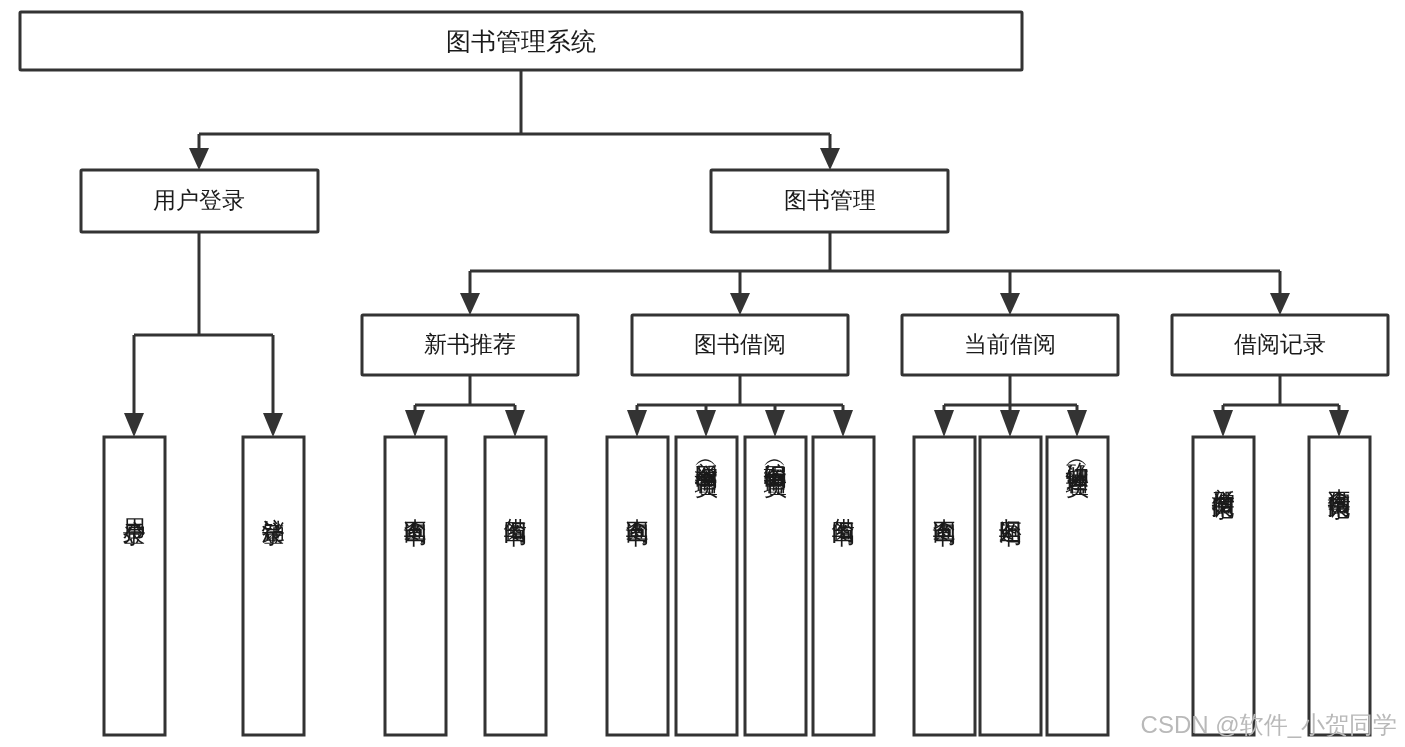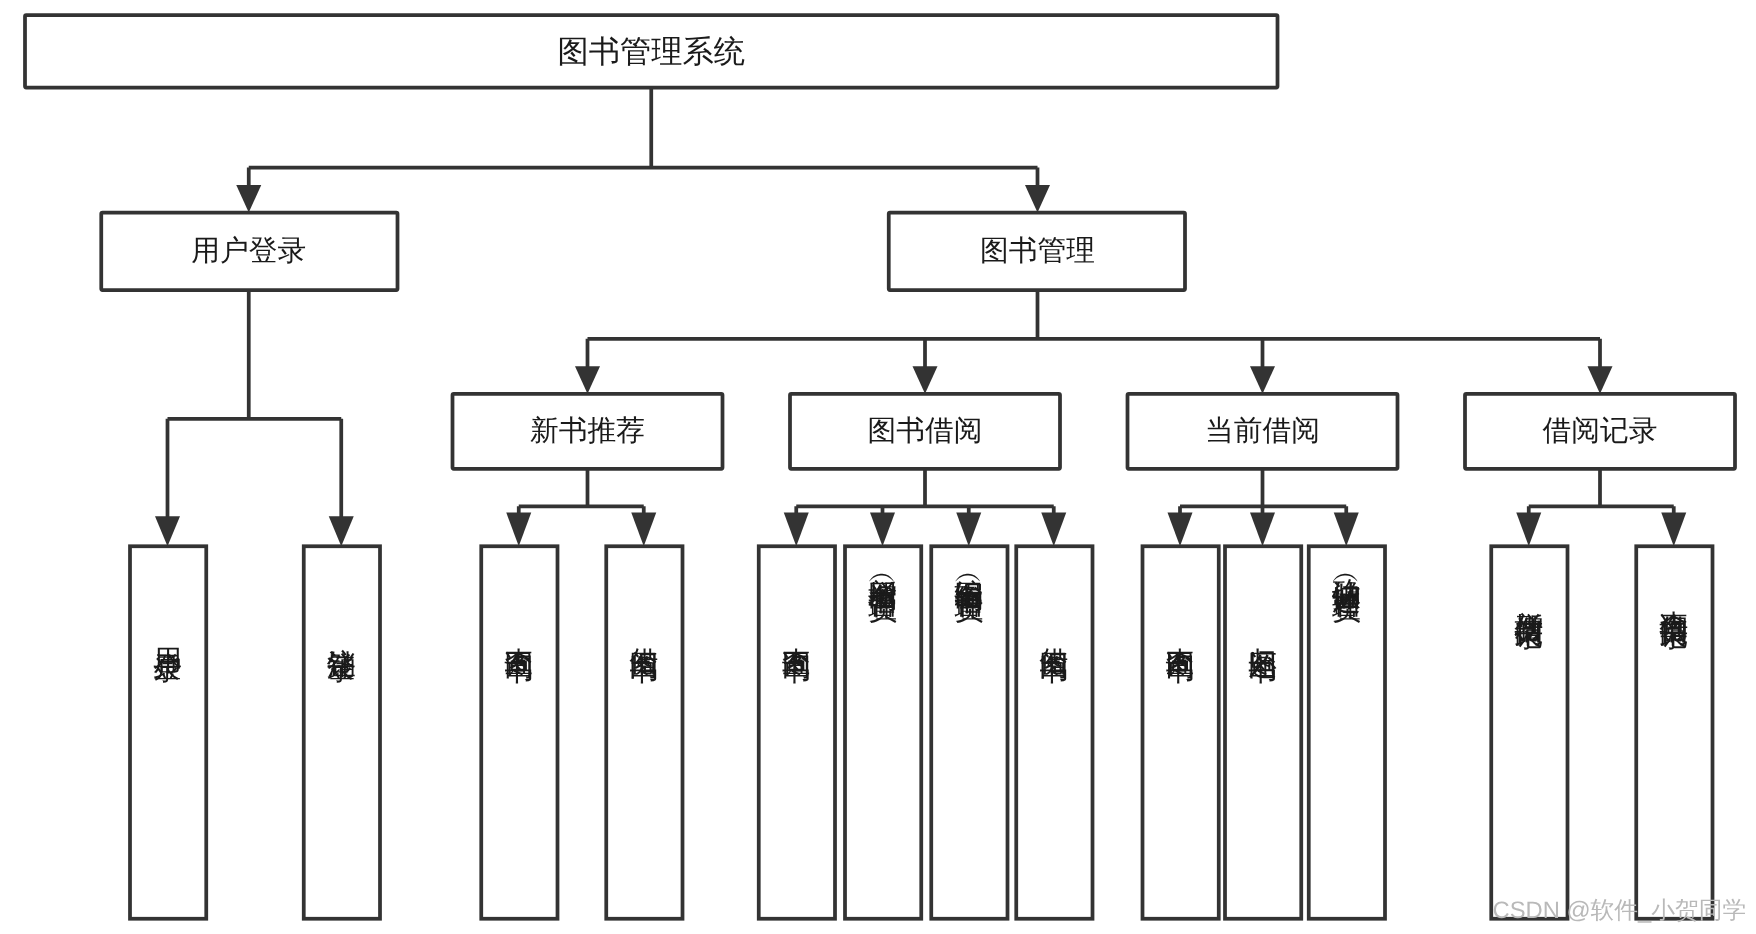--- a/index.html
+++ b/index.html
@@ -64,21 +64,21 @@
     line-height: 1.06;
     color: #1a1a1a;
     letter-spacing: 2px;
     white-space: nowrap;
   }
   #watermark {
     position: absolute;
     right: 8px;
     bottom: 6px;
     font-family: "Liberation Sans", "DejaVu Sans", sans-serif;
-    font-size: 19px;
+    font-size: 24px;
     color: #b9b9b9;
     white-space: nowrap;
     user-select: none;
   }
 </style>
 </head>
 <body>
 
 <div id="diagram-root">
 

